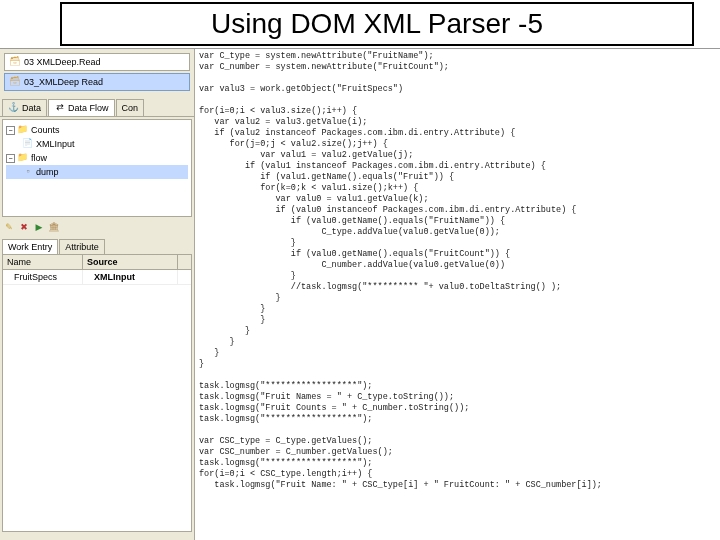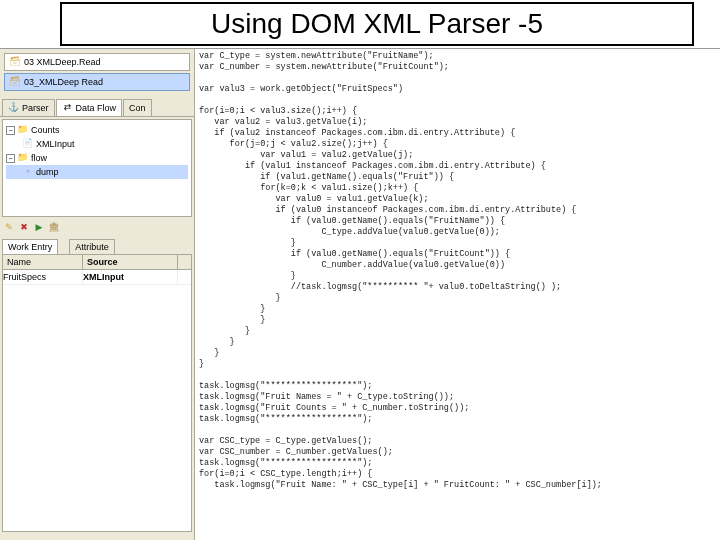--- a/index.html
+++ b/index.html
@@ -88,21 +88,21 @@
   .toolbar-row {
     display: flex;
     gap: 3px;
     padding: 3px;
     background: #ece9d8;
   }
   .bottom-tabs {
     display: flex;
     font-size: 9px;
     padding: 2px 2px 0 2px;
-    gap: 11px;
+    gap: 1px;
   }
   .table-panel {
     background: #fff;
     border: 1px solid #aca899;
     margin: 0 2px 10px 2px;
     flex: 1;
   }
   .table-header {
     display: flex;
     background: #ece9d8;
@@ -113,21 +113,21 @@
     border-right: 1px solid #aca899;
     padding: 2px 4px;
   }
   .table-row {
     display: flex;
     font-size: 9px;
     border-bottom: 1px solid #eee;
   }
   .table-row > div {
     border-right: 1px solid #eee;
-    padding: 2px 0;
+    padding: 2px 11px;
   }
   .col-name { width: 80px; }
   .col-source { width: 95px; font-weight: bold; }
   .code-panel {
     flex: 1;
     background: #fff;
     font-family: 'Courier New', monospace;
     font-size: 8.5px;
     line-height: 11px;
     padding: 2px 4px;
@@ -166,21 +166,21 @@
       </div>
       <div class="project-tab selected">
         <span class="icon icon-folder">🗃</span>
         <span>03_XMLDeep Read</span>
       </div>
     </div>
 
     <div class="tabs-row">
       <div class="tab">
         <span class="icon icon-tool">⚓</span>
-        <span>Parser</span>
+        <span>Data</span>
       </div>
       <div class="tab active">
         <span class="icon">⇄</span>
         <span>Data Flow</span>
       </div>
       <div class="tab">
         <span>Con</span>
       </div>
     </div>
 

